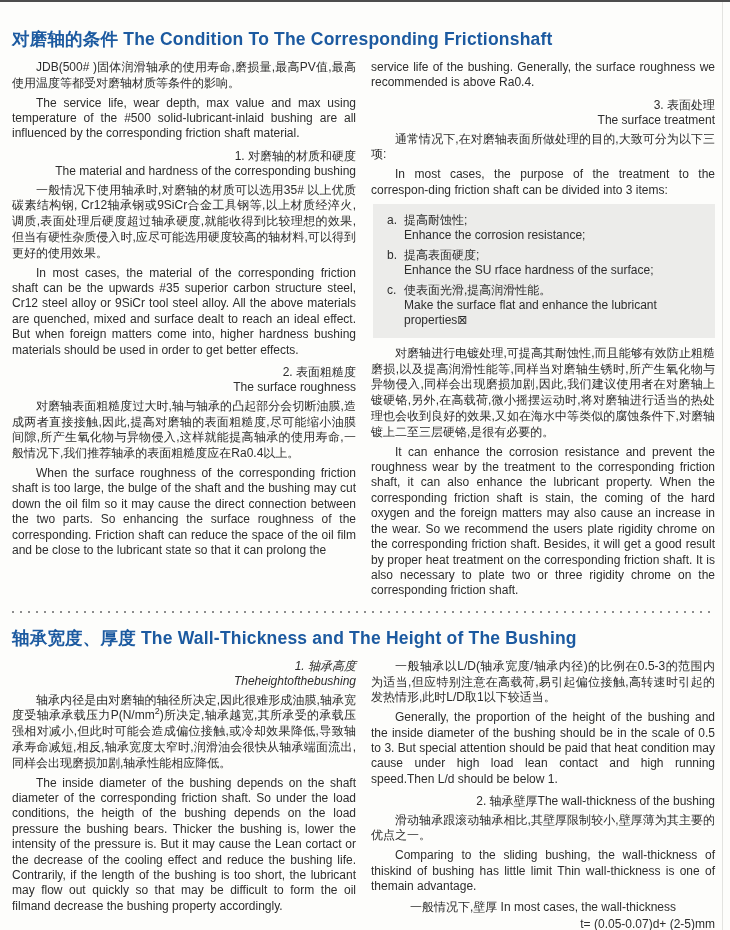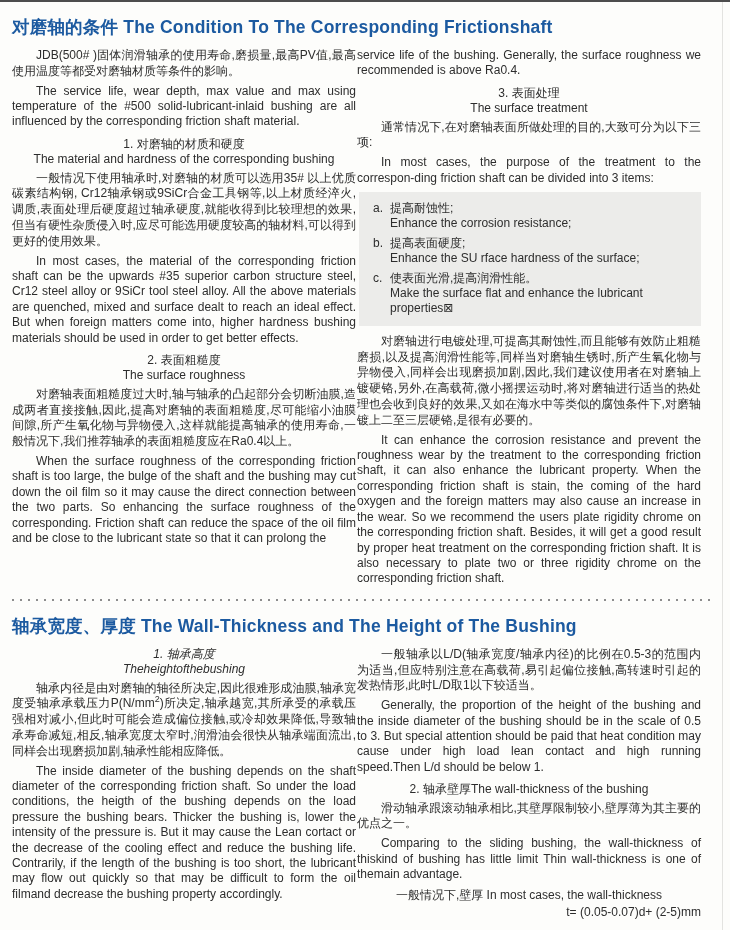--- a/index.html
+++ b/index.html
@@ -6,41 +6,41 @@
   body{
     width:730px;height:930px;
     background:#fdfdfb;
     font-family:"Liberation Sans","DejaVu Sans",sans-serif;
     color:#2d2d2d;
     overflow:hidden;
   }
   .page{
     box-sizing:border-box;
     width:730px;height:744px;
-    padding:0 14px 0 12px;
+    padding:12px 14px 0 12px;
     position:relative;
     border-top:2px solid #4d4d4d;
   }
   .scan-edge{
     position:absolute;top:0;right:7px;width:1px;height:930px;
     background:#e3e3e0;
   }
   .sec-title{
     color:#1c5aa0;
     font-size:17.5px;
     font-weight:bold;
     margin:13px 0 9px 0;
     letter-spacing:.2px;
   }
-  .cols{display:flex;gap:1px;}
+  .cols{display:flex;gap:15px;}
   .col{width:344px;}
   p{margin:0 0 4px 0;font-size:12px;line-height:15.4px;text-align:justify;}
   p.cn{line-height:15.8px;}
   p.indent{text-indent:2em;}
-  p.hd{margin:7px 0 3px 0;text-align:center;}
+  p.hd{margin:7px 0 3px 0;text-align:right;}
   .box{
     background:#ececea;
     padding:9px 10px 9px 14px;
     margin:6px 0 8px 2px;
   }
   .box-item{display:flex;font-size:12px;line-height:15.4px;margin-bottom:4px;}
   .box-item:last-child{margin-bottom:0;}
   .bi-label{flex:none;width:17px;}
   .dotted{
     height:2px;

